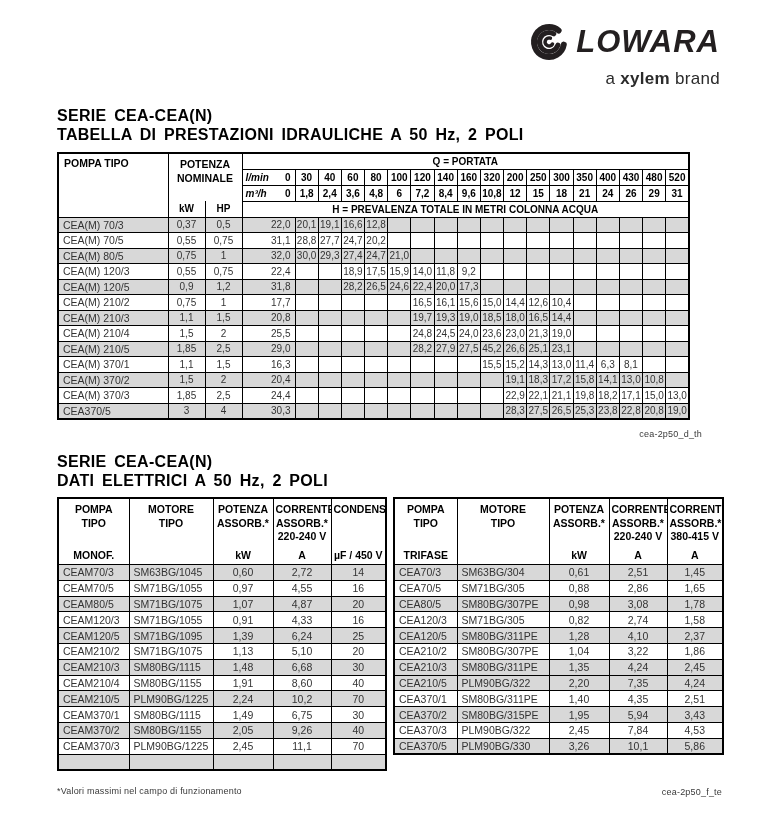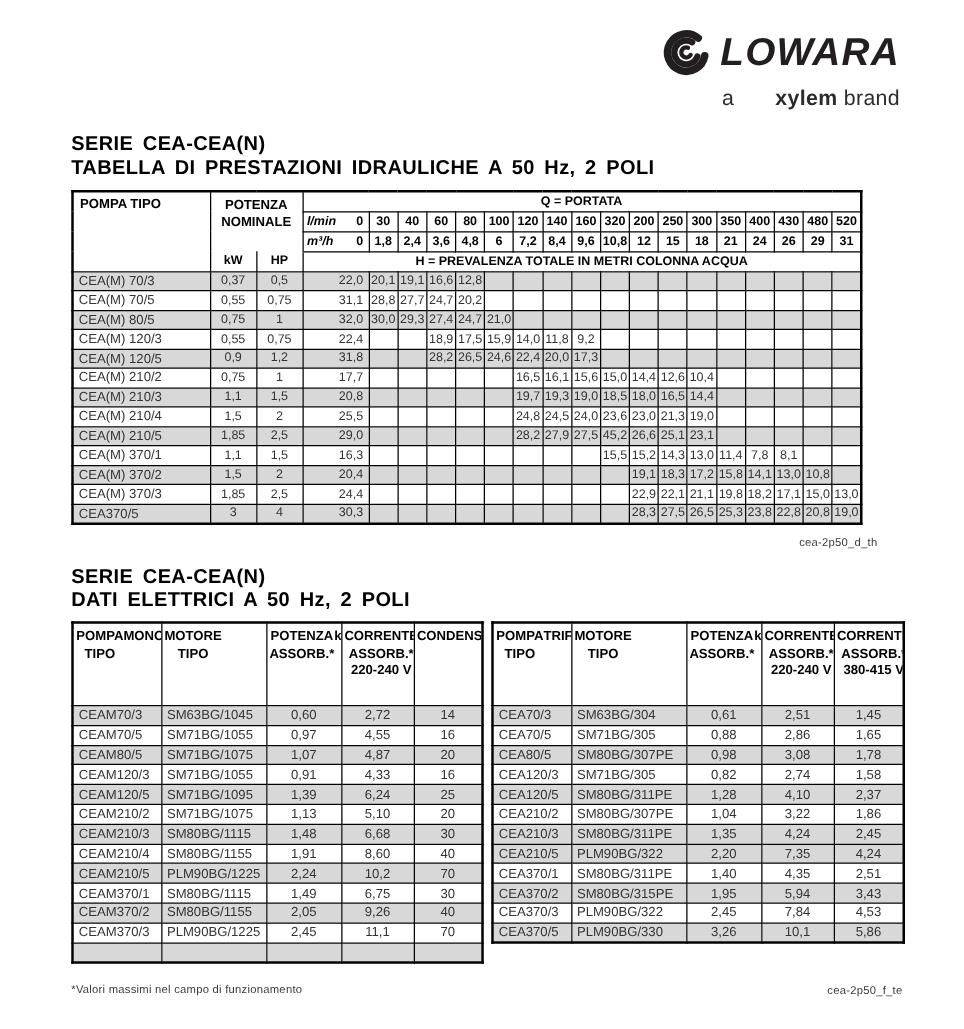--- a/index.html
+++ b/index.html
@@ -6,21 +6,21 @@
   html,body { background:#ffffff; }
   body { width:771px; height:823px; font-family:"Liberation Sans", sans-serif; color:#111; }
   .page { position:relative; width:771px; height:823px; background:#fff; overflow:hidden; }
 
   
   .logo { position:absolute; top:22px; right:51px; text-align:right; }
   .logo-top { display:flex; align-items:center; justify-content:flex-end; gap:7px; }
   .logo-mark { width:40px; height:40px; }
   .logo-text { font-size:31px; font-weight:bold; font-style:italic; letter-spacing:1px; color:#231f20; }
   .logo-sub { margin-top:7px; font-size:17px; color:#2b2b2b; letter-spacing:0.3px; }
-  .logo-sub .bold { font-weight:bold;margin-left:28px; }
+  .logo-sub .bold { font-weight:bold; }
 
   
   .title-block { position:absolute; left:57px; }
   .title-block div { font-weight:bold; font-size:16px; line-height:19px; letter-spacing:0.3px; word-spacing:3px; color:#000; }
   .t1-title { top:106px; }
   .t2-title { top:452px; }
 
   
   table { border-collapse:collapse; table-layout:fixed; background:#fff; }
   td { overflow:hidden; white-space:nowrap; }
@@ -46,21 +46,21 @@
   .fn1 { top:429px; right:69px; }
   .fn-left { top:786px; left:57px; }
   .fn-right { top:787px; right:49px; }
 
   
   .el { position:absolute; top:497px; border:2px solid #000; }
   .el.mono { left:57px; width:328px; }
   .el.tri  { left:393px; width:329px; }
   .el td { border:1px solid #000; text-align:center; font-size:10.5px; color:#333; height:15.8px; padding:0 1px; }
   .el thead td { height:66px; font-weight:bold; color:#000; vertical-align:top; padding:4px 2px 3px 2px; }
-  .el .hcol { display:flex; flex-direction:row; justify-content:space-between; height:58px; }
+  .el .hcol { display:flex; flex-direction:column; justify-content:space-between; height:58px; }
   .el .htop div { line-height:13.5px; }
   .el .hbot { line-height:12px; }
   .el tbody .pname { text-align:left; padding-left:4px; }
 </style>
 </head>
 <body>
 
 <div class="page">
 
   <div class="logo">
@@ -364,21 +364,21 @@
           <td></td>
           <td></td>
           <td></td>
           <td></td>
           <td></td>
           <td>15,5</td>
           <td>15,2</td>
           <td>14,3</td>
           <td>13,0</td>
           <td>11,4</td>
-          <td>7,8</td>
+          <td>6,3</td>
           <td>8,1</td>
           <td></td>
           <td></td>
         </tr>
         <tr class="shade">
           <td class="pname">CEA(M) 370/2</td>
           <td>1,5</td>
           <td>2</td>
           <td class="c0">20,4</td>
           <td></td>

